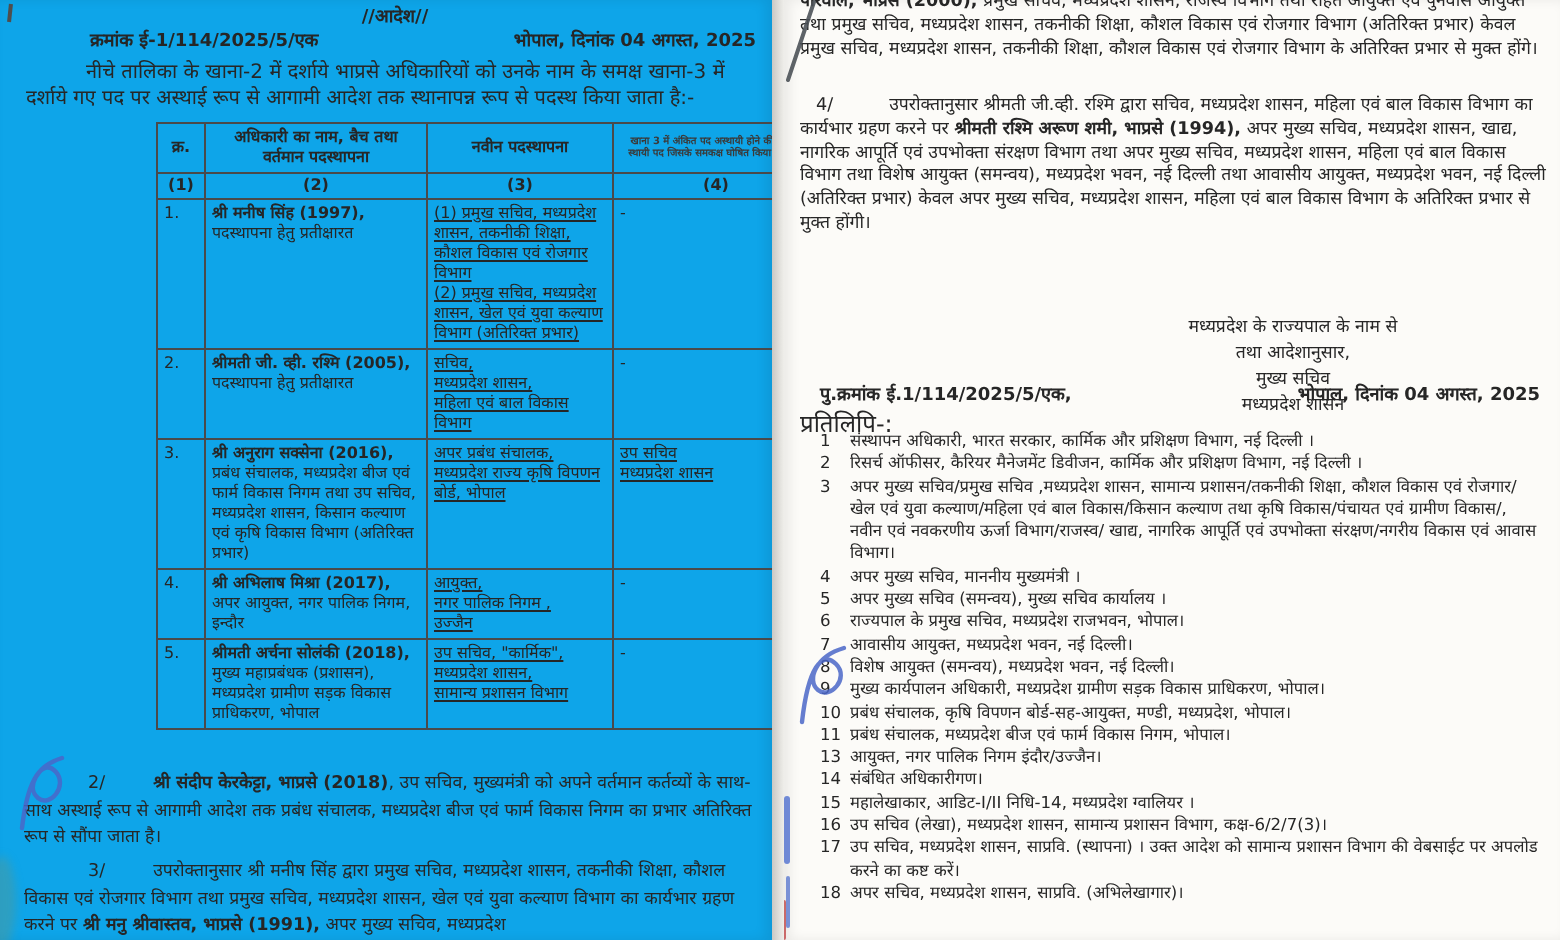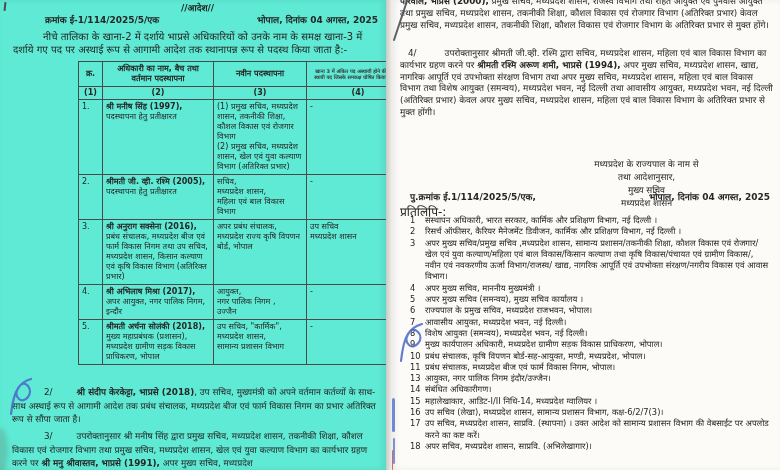--- a/index.html
+++ b/index.html
@@ -3,27 +3,27 @@
 <meta charset="utf-8">
 <style>
   html,body{margin:0;padding:0;}
   body{
     width:780px;height:470px;overflow:hidden;position:relative;
     background:#d9d8d4;
     font-family:"DejaVu Sans","Liberation Sans",sans-serif;
     color:#262626;
     -webkit-font-smoothing:antialiased;
   }
-  .page{position:absolute;top:0;height:470px;overflow:hidden;background:#5eead4;}
+  .page{position:absolute;top:0;height:470px;overflow:hidden;background:#0ea5e9;}
   #page-left{left:0;width:386px;box-shadow:inset -3px 0 6px rgba(0,0,0,.08);}
   #page-right{left:392px;width:388px;background:#fcfbf8;box-shadow:inset 3px 0 6px rgba(0,0,0,.07);}
   .seam{position:absolute;left:386px;top:0;width:6px;height:470px;background:linear-gradient(90deg,#c9c8c4,#efeeea);}
 
   .b{font-weight:700;}
-  .prl{white-space:pre-line;}
+  .prl{white-space:pre-line;text-decoration:underline;}
 
   
   .order-title{position:absolute;top:1px;left:140px;width:115px;text-align:center;font-size:9px;font-weight:700;}
   .refrow{position:absolute;top:13px;left:45px;right:8px;display:flex;justify-content:space-between;font-size:9px;font-weight:700;}
   .intro{position:absolute;top:29px;left:12px;width:368px;font-size:10px;line-height:13px;text-indent:30px;margin:1px;}
 
   table.post{position:absolute;top:61px;left:45px;width:331px;border-collapse:collapse;table-layout:fixed;font-size:8px;line-height:10px;margin-left:33px;}
   table.post td,table.post th{border:1px solid #4a4a4a;vertical-align:top;padding:2px 3px;text-align:left;font-weight:400;}
   table.post th{text-align:center;vertical-align:middle;font-weight:700;}
   th.tiny{font-size:5px;line-height:6px;font-weight:400;color:#3a3a3a;padding:2px 2px;}

